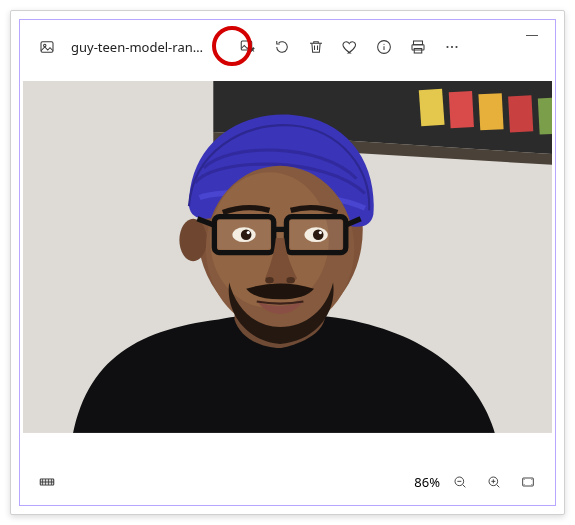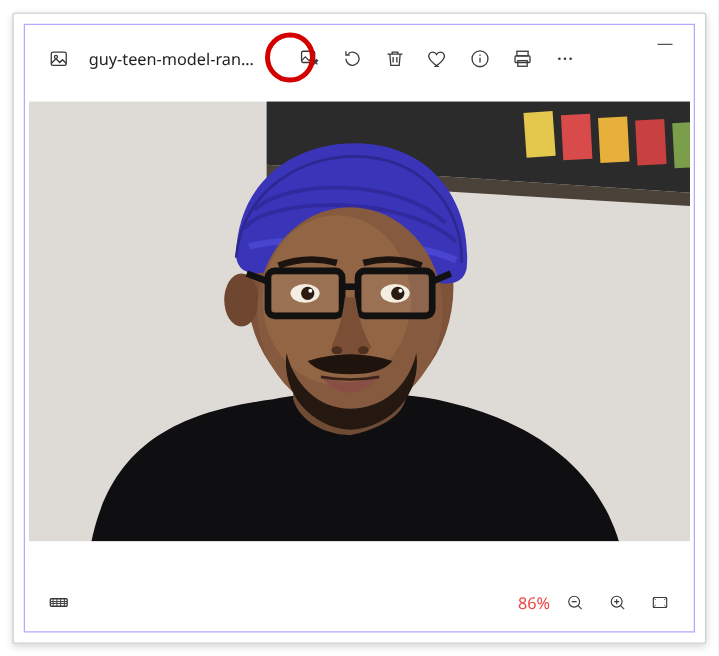--- a/index.html
+++ b/index.html
@@ -72,21 +72,21 @@
     overflow: hidden;
   }
   .canvas svg { width: 100%; height: 100%; display: block; }
   .footer {
     display: flex; align-items: center;
     padding: 8px 22px 18px 22px;
     gap: 6px;
   }
   .zoom {
     font-size: 13px;
-    color: #ef4444;
+    color: #000000;
   }
   svg.ico { width: 18px; height: 18px; stroke: currentColor; fill: none; stroke-width: 1.4; }
   svg.ico-sm { width: 16px; height: 16px; }
 </style>
 </head>
 <body>
 
 <div class="frame">
   <div class="inner-border"></div>
 

